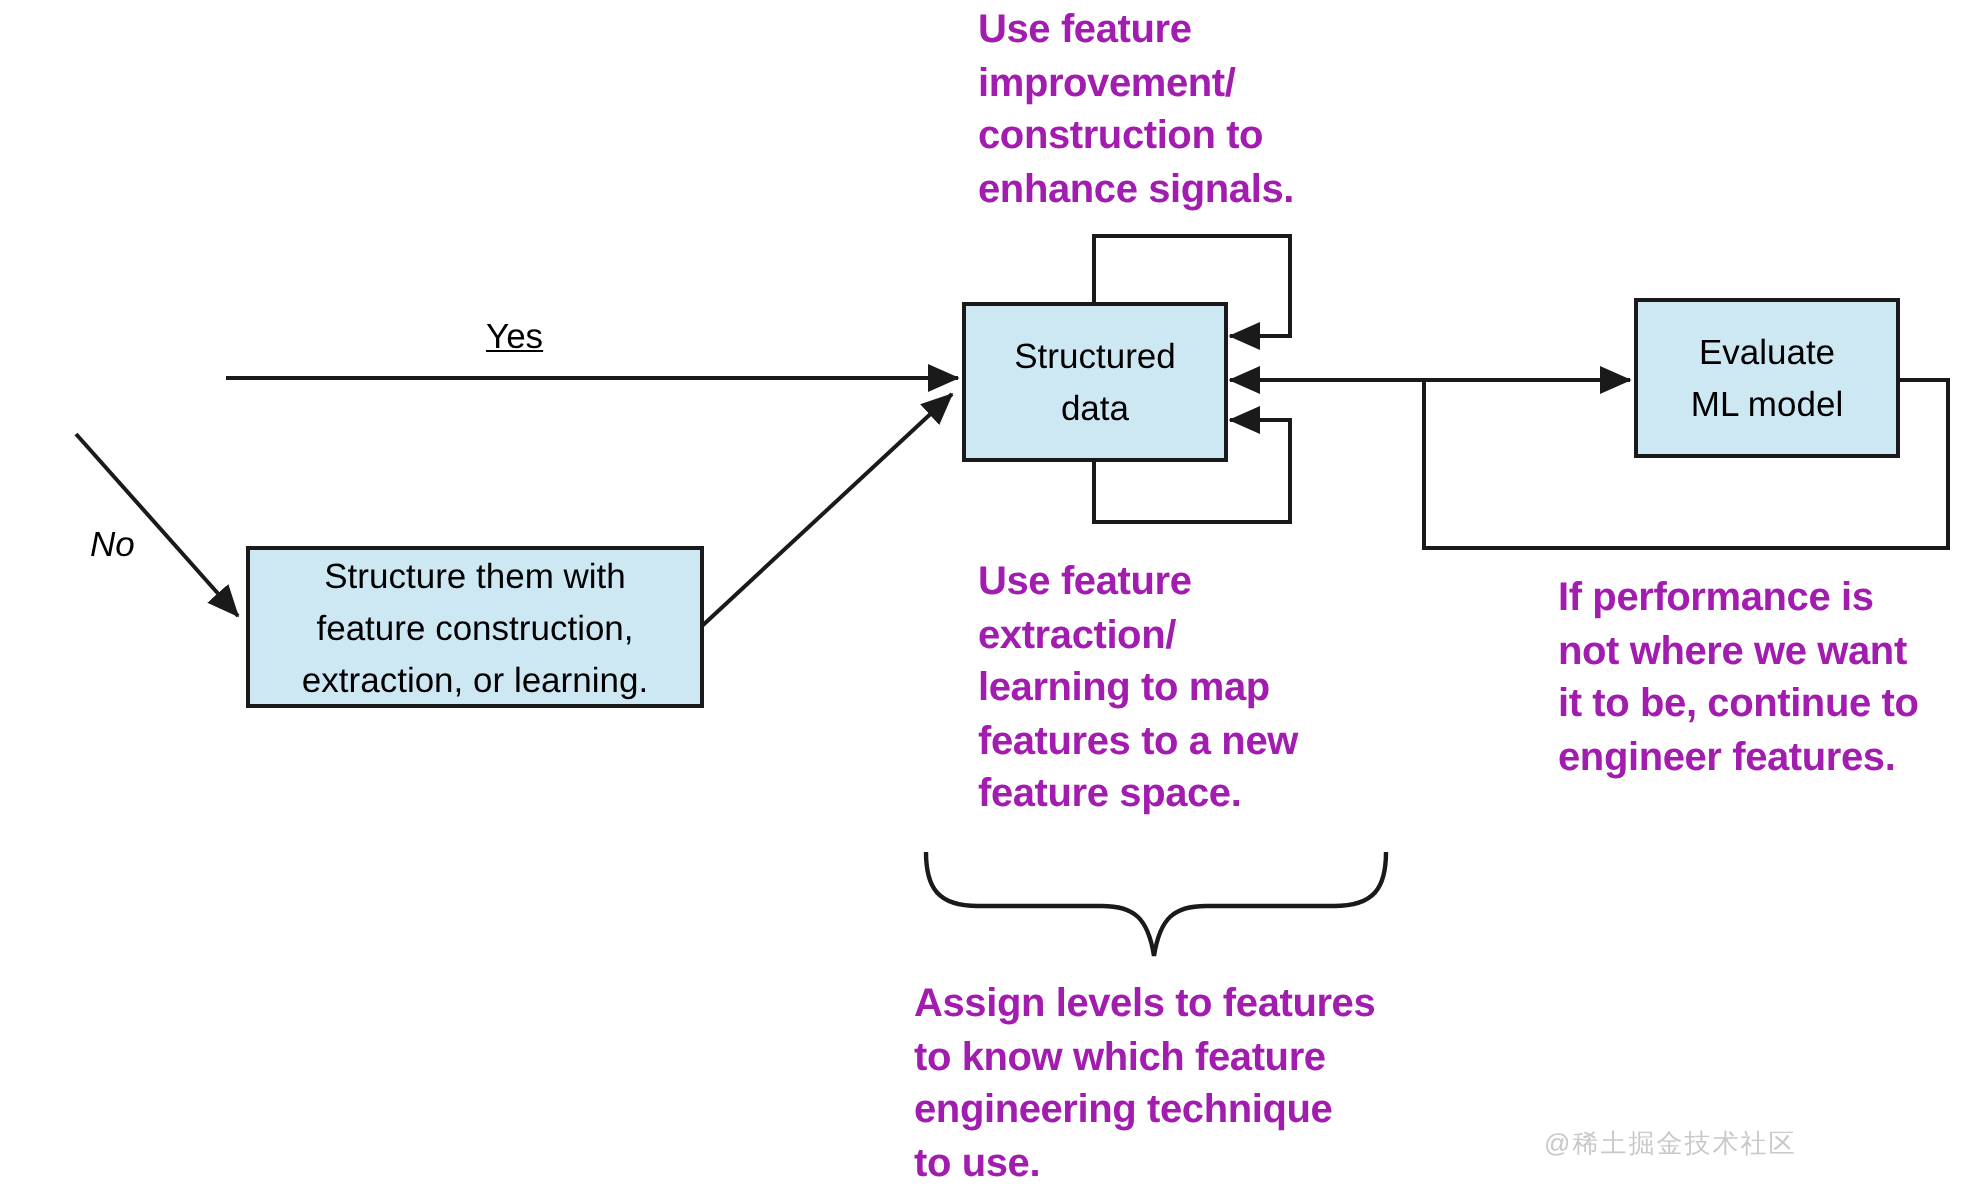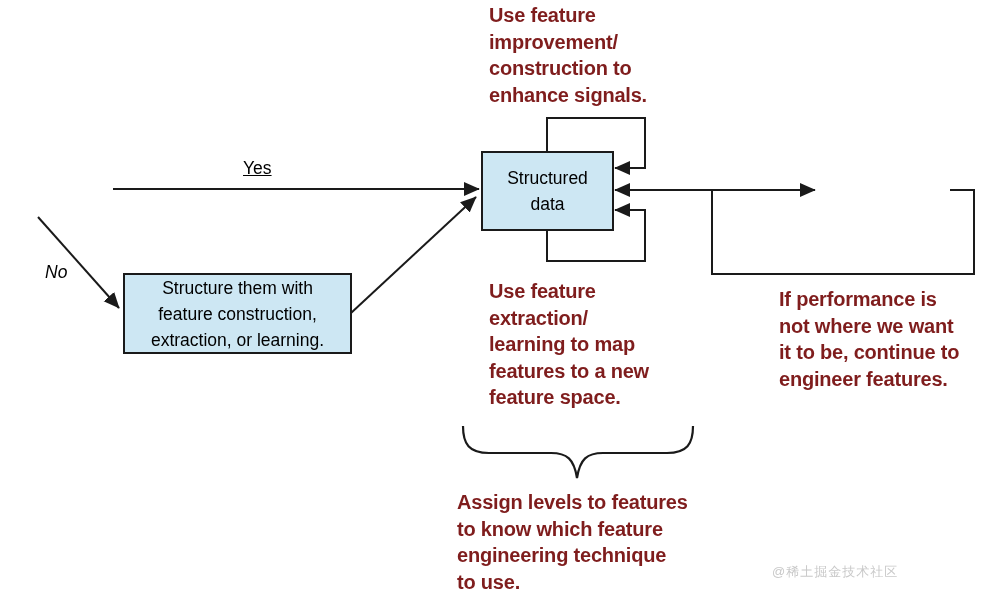--- a/index.html
+++ b/index.html
@@ -23,21 +23,21 @@
   }
   .plain-label{
     position:absolute;
     font-size:17.5px;line-height:25px;color:#000000;
     white-space:pre-line;
   }
   .caption{
     position:absolute;
     font-weight:bold;
     font-size:20px;line-height:26.5px;
-    color:#7f1d1d;
+    color:#a21caf;
     white-space:pre-line;
     letter-spacing:-0.2px;
   }
   .watermark{
     position:absolute;
     left:772px;top:563px;
     font-size:13px;color:#c9c9c9;
     letter-spacing:1px;
   }
 </style>
@@ -74,20 +74,22 @@
   </svg>
 
   <div class="plain-label" style="left:243px;top:156px;text-decoration:underline;">Yes</div>
   <div class="plain-label" style="left:45px;top:260px;font-style:italic;">No</div>
 
   <div class="node-box" style="left:481px;top:151px;width:133px;height:80px;">Structured
 data</div>
   <div class="node-box" style="left:123px;top:273px;width:229px;height:81px;">Structure them with
 feature construction,
 extraction, or learning.</div>
+  <div class="node-box" style="left:817px;top:149px;width:133px;height:80px;">Evaluate
+ML model</div>
 
   <div class="caption" style="left:489px;top:2px;">Use feature
 improvement/
 construction to
 enhance signals.</div>
   <div class="caption" style="left:489px;top:278px;">Use feature
 extraction/
 learning to map
 features to a new
 feature space.</div>

